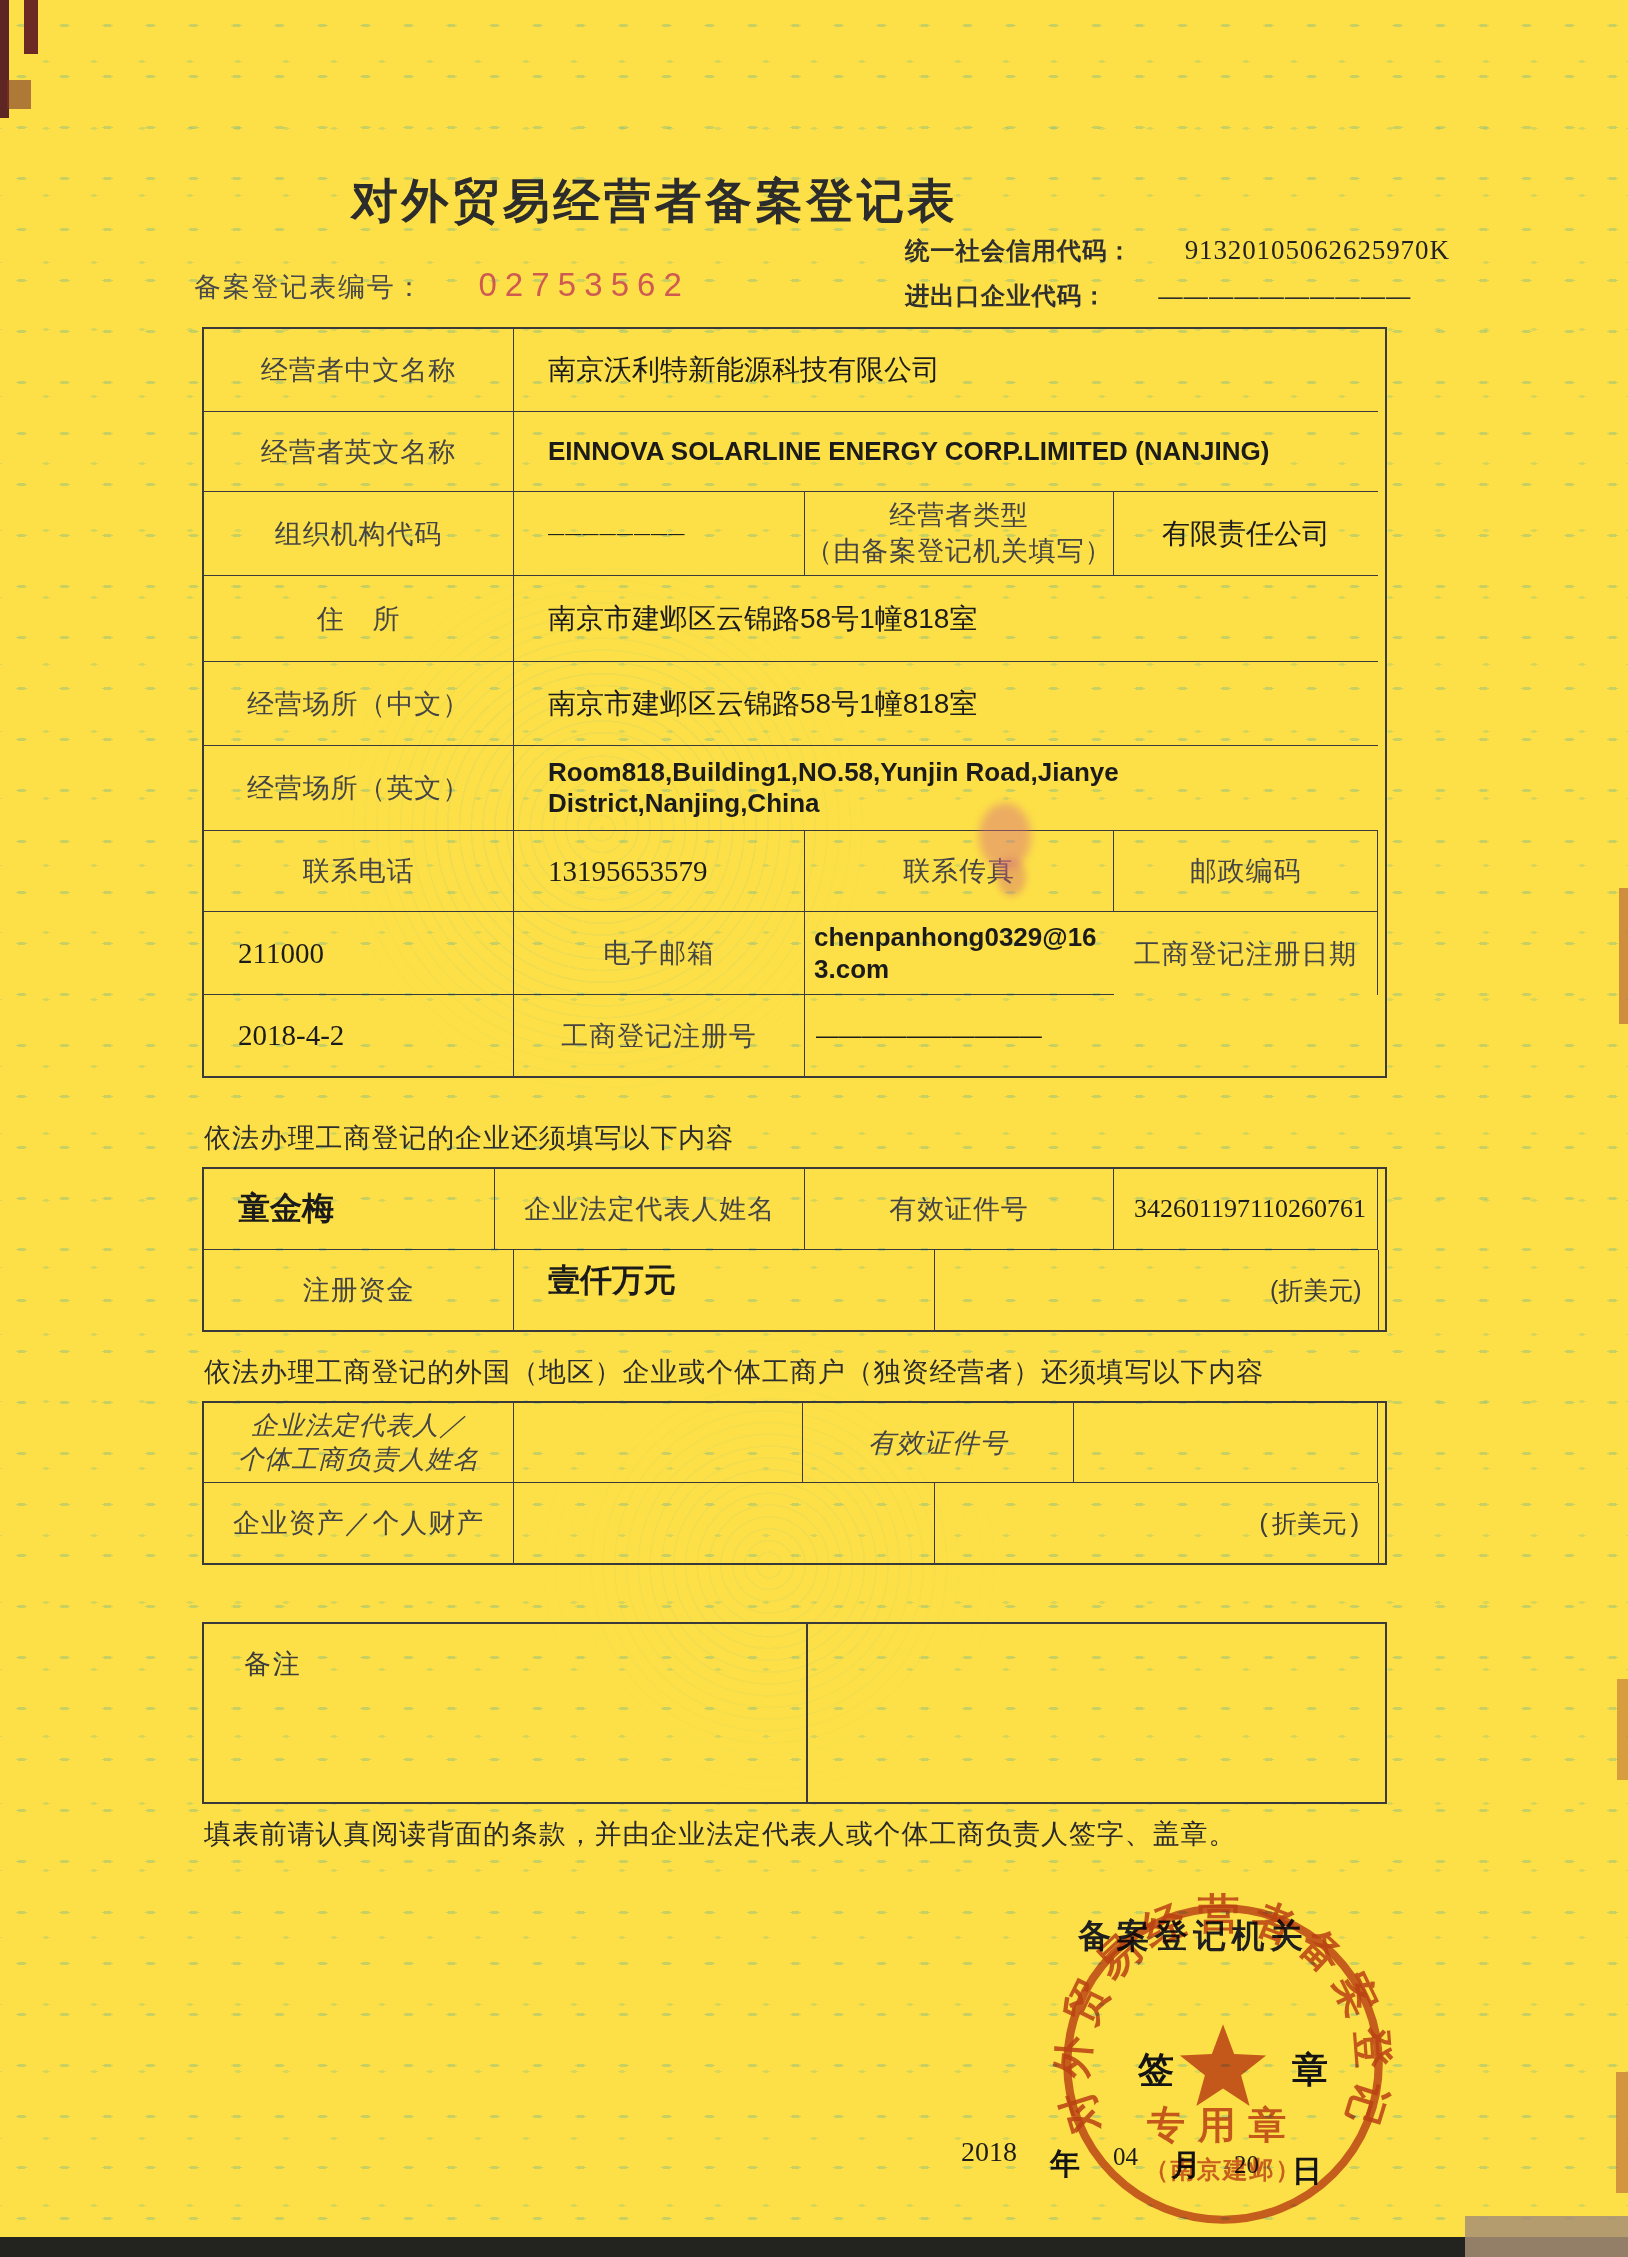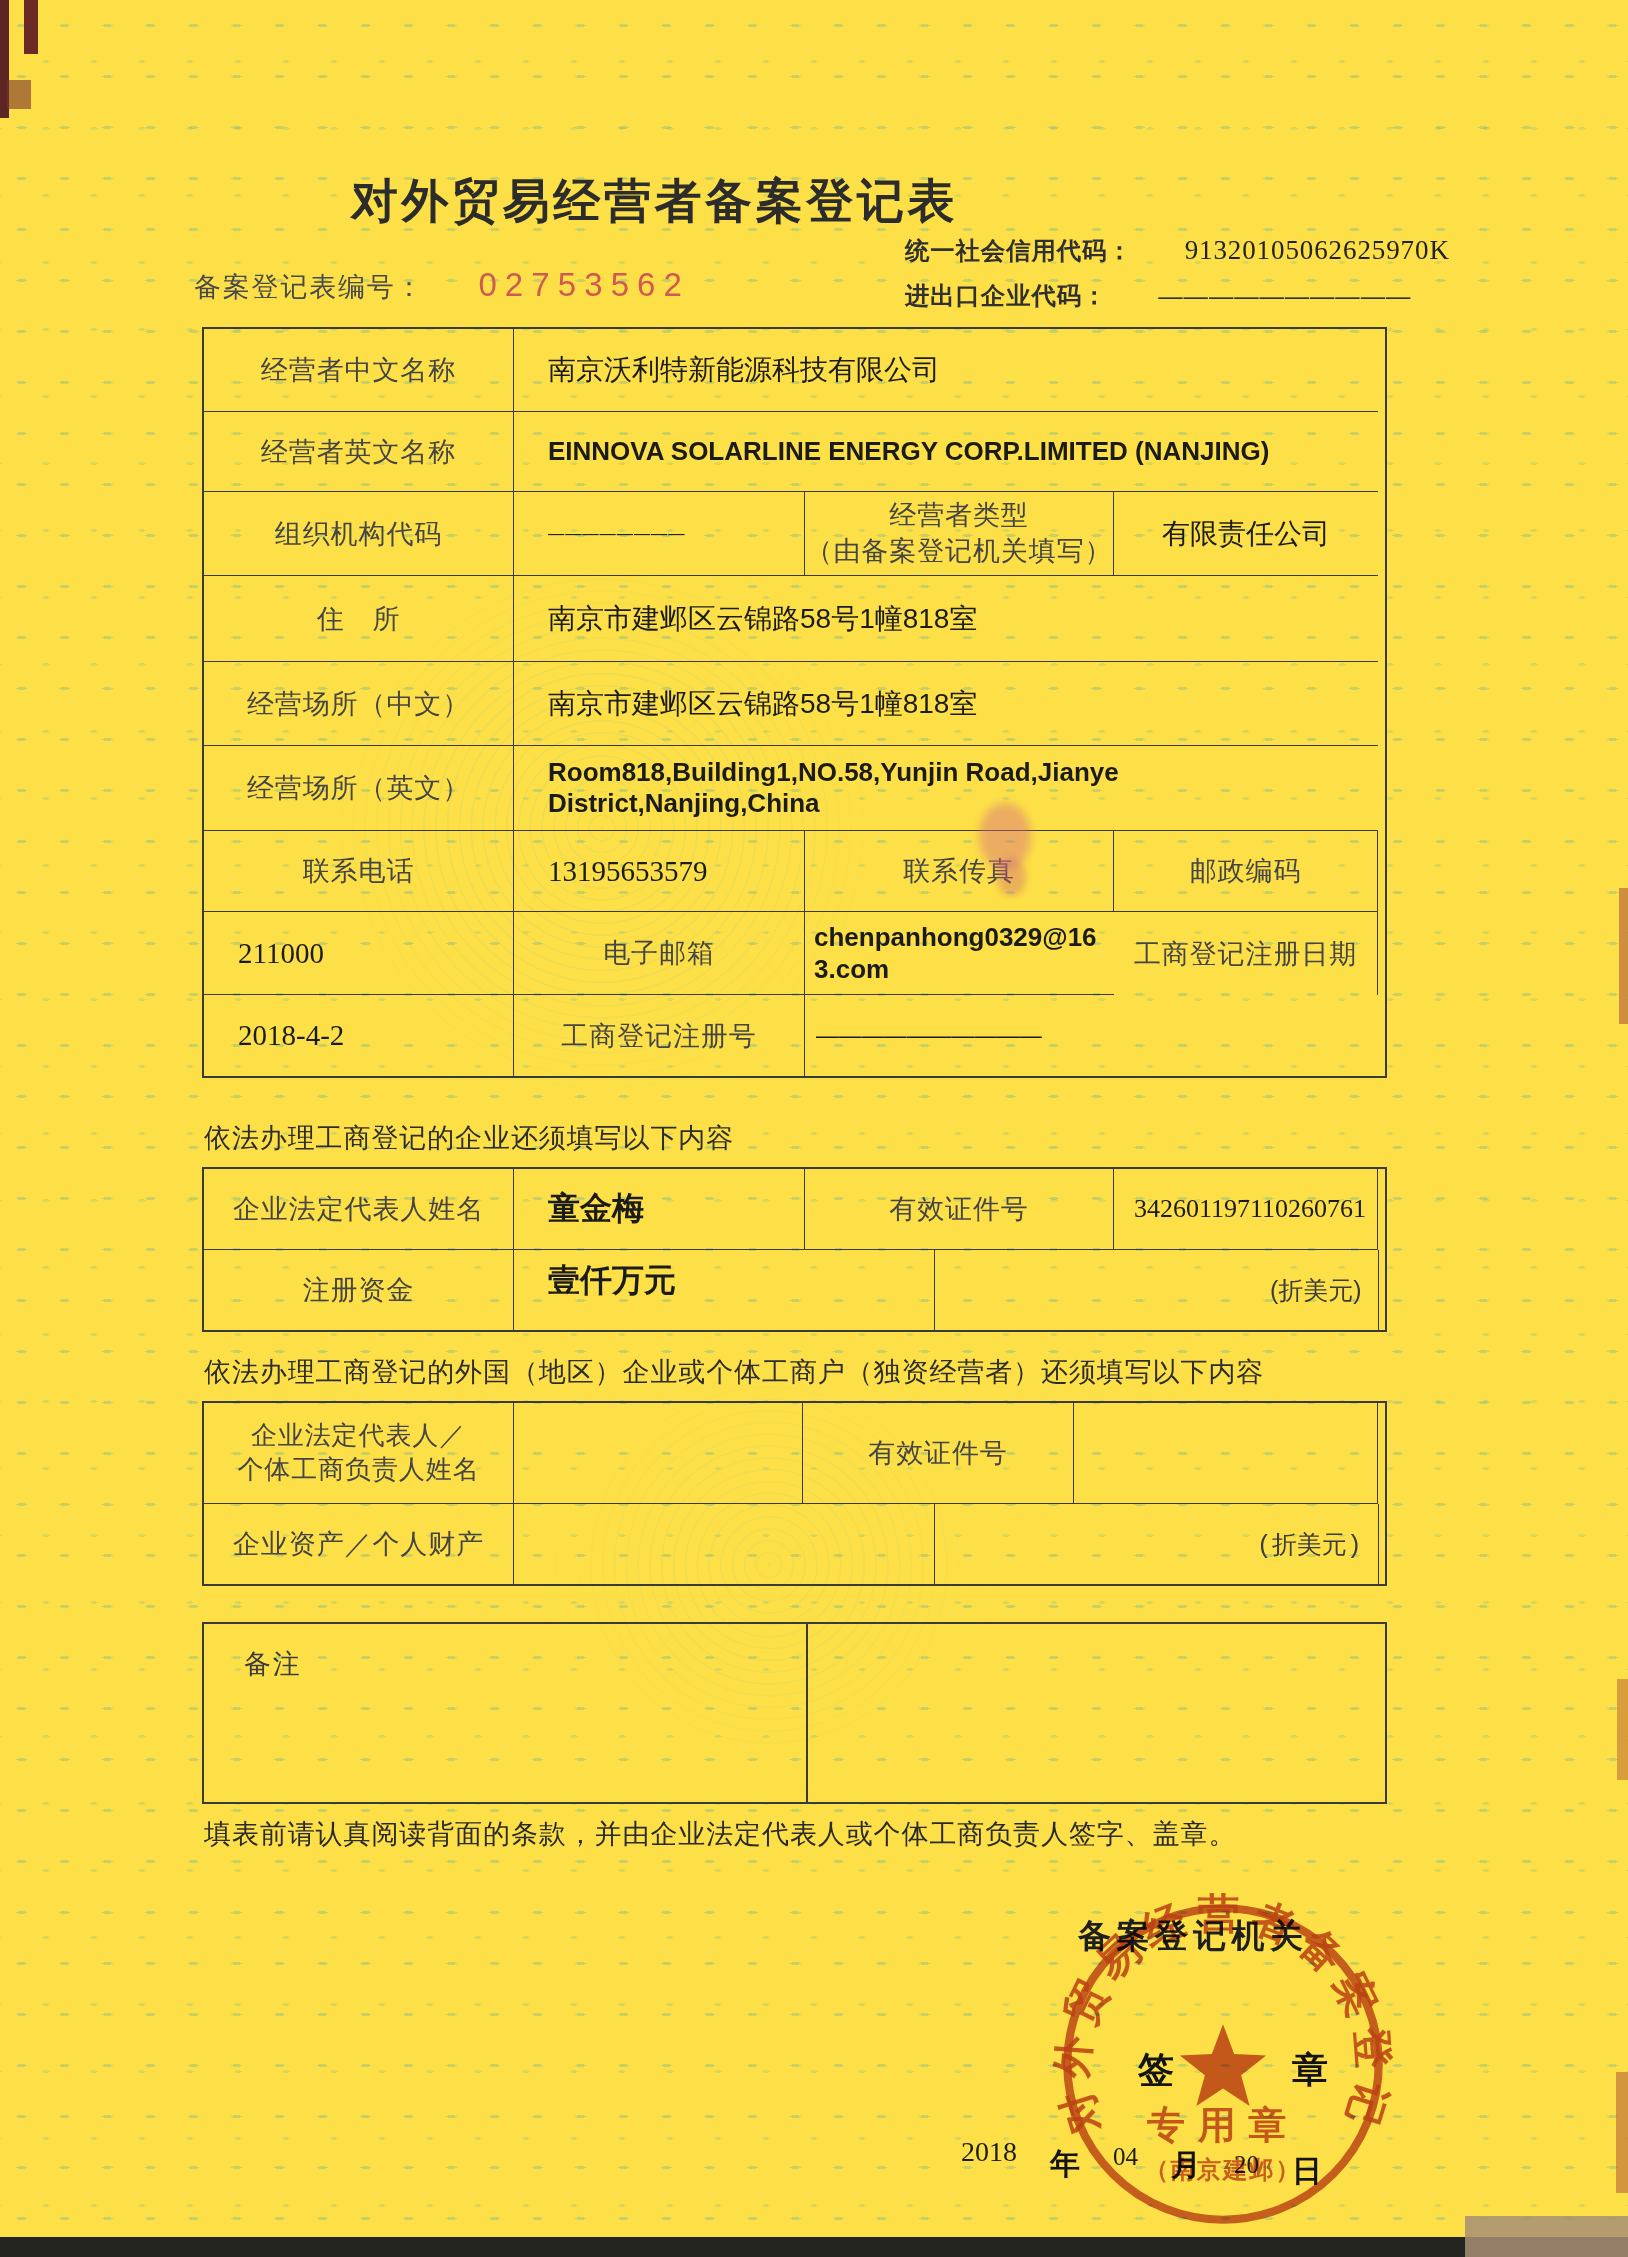--- a/index.html
+++ b/index.html
@@ -164,36 +164,36 @@
     <div class="cell lab noB">工商登记注册日期</div>
     <div class="cell val val-num noB">2018-4-2</div>
     <div class="cell lab noB">工商登记注册号</div>
     <div class="cell val dashes dash-md noR noB" style="padding-left:11px;">——————————</div>
   </div>
 
   <div class="abs sect-head" style="top:1120px;">依法办理工商登记的企业还须填写以下内容</div>
 
   <div class="tbl" style="top:1167px;">
     <div class="frow" style="height:81px;">
+      <div class="fcell bb val" style="width:291px;font-size:32px;font-weight:600;">童金梅</div>
       <div class="fcell bb lab" style="width:310px;">企业法定代表人姓名</div>
-      <div class="fcell bb val" style="width:291px;font-size:32px;font-weight:600;">童金梅</div>
       <div class="fcell bb lab" style="width:309px;">有效证件号</div>
       <div class="fcell bb val val-num noR" style="width:264px;padding-left:20px;font-size:26px;">342601197110260761</div>
     </div>
     <div class="frow" style="height:80px;">
       <div class="fcell lab" style="width:310px;">注册资金</div>
       <div class="fcell val" style="width:421px;font-size:32px;font-weight:600;align-items:flex-start;padding-top:9px;">壹仟万元</div>
       <div class="fcell usd noR" style="width:444px;">(折美元)</div>
     </div>
   </div>
 
   <div class="abs sect-head" style="top:1354px;">依法办理工商登记的外国（地区）企业或个体工商户（独资经营者）还须填写以下内容</div>
 
   <div class="tbl" style="top:1401px;">
-    <div class="frow" style="height:101px;">
+    <div class="frow" style="height:80px;font-style:italic;">
       <div class="fcell bb lab two-line" style="width:310px;font-size:26px;">
         <span>企业法定代表人／</span>
         <span>个体工商负责人姓名</span>
       </div>
       <div class="fcell bb" style="width:289px;"></div>
       <div class="fcell bb lab" style="width:271px;">有效证件号</div>
       <div class="fcell bb noR" style="width:304px;"></div>
     </div>
     <div class="frow" style="height:80px;font-family:Liberation Mono, monospace;">
       <div class="fcell lab" style="width:310px;">企业资产／个人财产</div>

